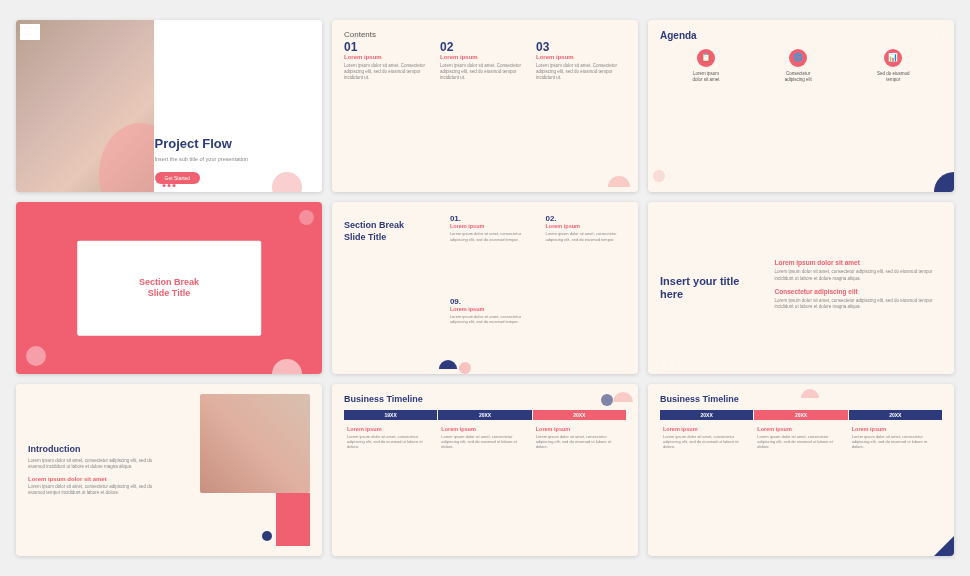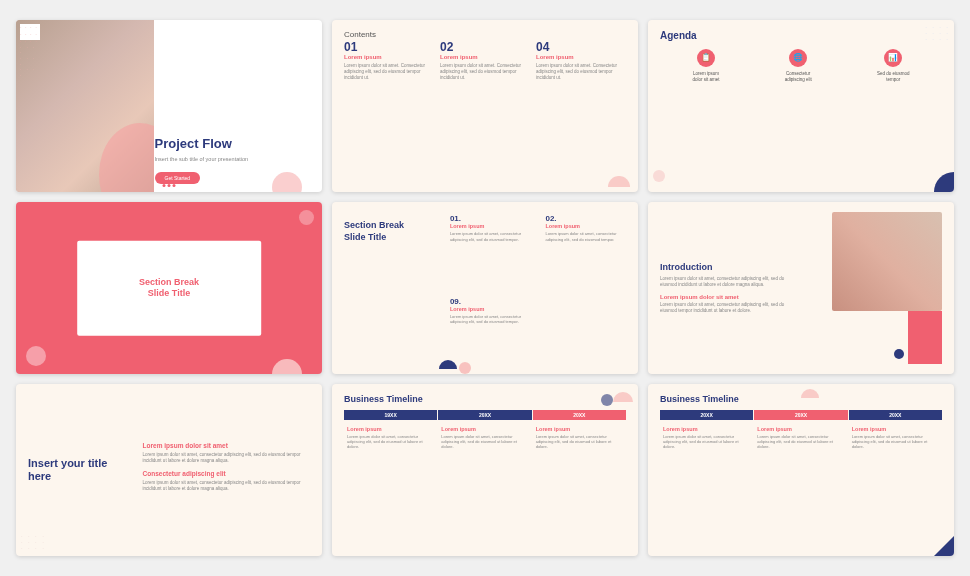--- a/index.html
+++ b/index.html
@@ -650,21 +650,21 @@
           <div class="col-num">01</div>
           <div class="col-title">Lorem ipsum</div>
           <div class="col-text">Lorem ipsum dolor sit amet. Consectetur adipiscing elit, sed do eiusmod tempor incididunt ut.</div>
         </div>
         <div class="col-item">
           <div class="col-num">02</div>
           <div class="col-title">Lorem ipsum</div>
           <div class="col-text">Lorem ipsum dolor sit amet. Consectetur adipiscing elit, sed do eiusmod tempor incididunt ut.</div>
         </div>
         <div class="col-item">
-          <div class="col-num">04</div>
+          <div class="col-num">03</div>
           <div class="col-title">Lorem ipsum</div>
           <div class="col-text">Lorem ipsum dolor sit amet. Consectetur adipiscing elit, sed do eiusmod tempor incididunt ut.</div>
         </div>
       </div>
     </div>
     <div class="semicircle"></div>
   </div>
 
   <div class="slide slide-3">
     <div class="dots-deco">· · · ·<br>· · · ·<br>· · · ·</div>
@@ -721,53 +721,53 @@
           <div class="item-num" style="font-size: 8px; font-weight: 700; color: rgb(45, 58, 124);">09.</div>
           <div class="item-title" style="font-size: 5.5px; font-weight: 700; color: rgb(240, 96, 112); margin-bottom: 2px;">Lorem ipsum</div>
           <div class="item-text" style="font-size: 4px; color: rgb(136, 136, 136); line-height: 1.4;">Lorem ipsum dolor sit amet, consectetur adipiscing elit, sed do eiusmod tempor.</div>
         </div>
       </div>
     </div>
     <div class="dark-half"></div>
     <div class="pink-circle"></div>
   </div>
 
+  <div class="slide slide-7">
+    <div class="dots-deco">· · · ·<br>· · · ·<br>· · · ·</div>
+    <div class="content">
+      <div class="left">
+        <div class="main-title">Insert your title<br>here</div>
+      </div>
+      <div class="right">
+        <div class="section-title">Lorem ipsum dolor sit amet</div>
+        <div class="section-text">Lorem ipsum dolor sit amet, consectetur adipiscing elit, sed do eiusmod tempor incididunt ut labore et dolore magna aliqua.</div>
+        <div class="section-title">Consectetur adipiscing elit</div>
+        <div class="section-text">Lorem ipsum dolor sit amet, consectetur adipiscing elit, sed do eiusmod tempor incididunt ut labore et dolore magna aliqua.</div>
+      </div>
+    </div>
+  </div>
+
   <div class="slide slide-6">
     <div class="content">
       <div class="left">
         <div class="intro-title">Introduction</div>
         <div class="intro-text">Lorem ipsum dolor sit amet, consectetur adipiscing elit, sed do eiusmod incididunt ut labore et dolore magna aliqua.</div>
         <div class="highlight-title">Lorem ipsum dolor sit amet</div>
         <div class="highlight-text">Lorem ipsum dolor sit amet, consectetur adipiscing elit, sed do eiusmod tempor incididunt ut labore et dolore.</div>
       </div>
       <div class="right">
         <div class="photo">
           <div class="photo-inner"></div>
         </div>
         <div class="pink-bar"></div>
         <div class="dark-circle"></div>
       </div>
     </div>
   </div>
 
-  <div class="slide slide-7">
-    <div class="dots-deco">· · · ·<br>· · · ·<br>· · · ·</div>
-    <div class="content">
-      <div class="left">
-        <div class="main-title">Insert your title<br>here</div>
-      </div>
-      <div class="right">
-        <div class="section-title">Lorem ipsum dolor sit amet</div>
-        <div class="section-text">Lorem ipsum dolor sit amet, consectetur adipiscing elit, sed do eiusmod tempor incididunt ut labore et dolore magna aliqua.</div>
-        <div class="section-title">Consectetur adipiscing elit</div>
-        <div class="section-text">Lorem ipsum dolor sit amet, consectetur adipiscing elit, sed do eiusmod tempor incididunt ut labore et dolore magna aliqua.</div>
-      </div>
-    </div>
-  </div>
-
   <div class="slide slide-8">
     <div class="content">
       <div class="timeline-title">Business Timeline</div>
       <div class="timeline-bar">
         <div class="timeline-cell dark">19XX</div>
         <div class="timeline-cell dark">20XX</div>
         <div class="timeline-cell pink">20XX</div>
       </div>
       <div class="timeline-content">
         <div class="timeline-col">

